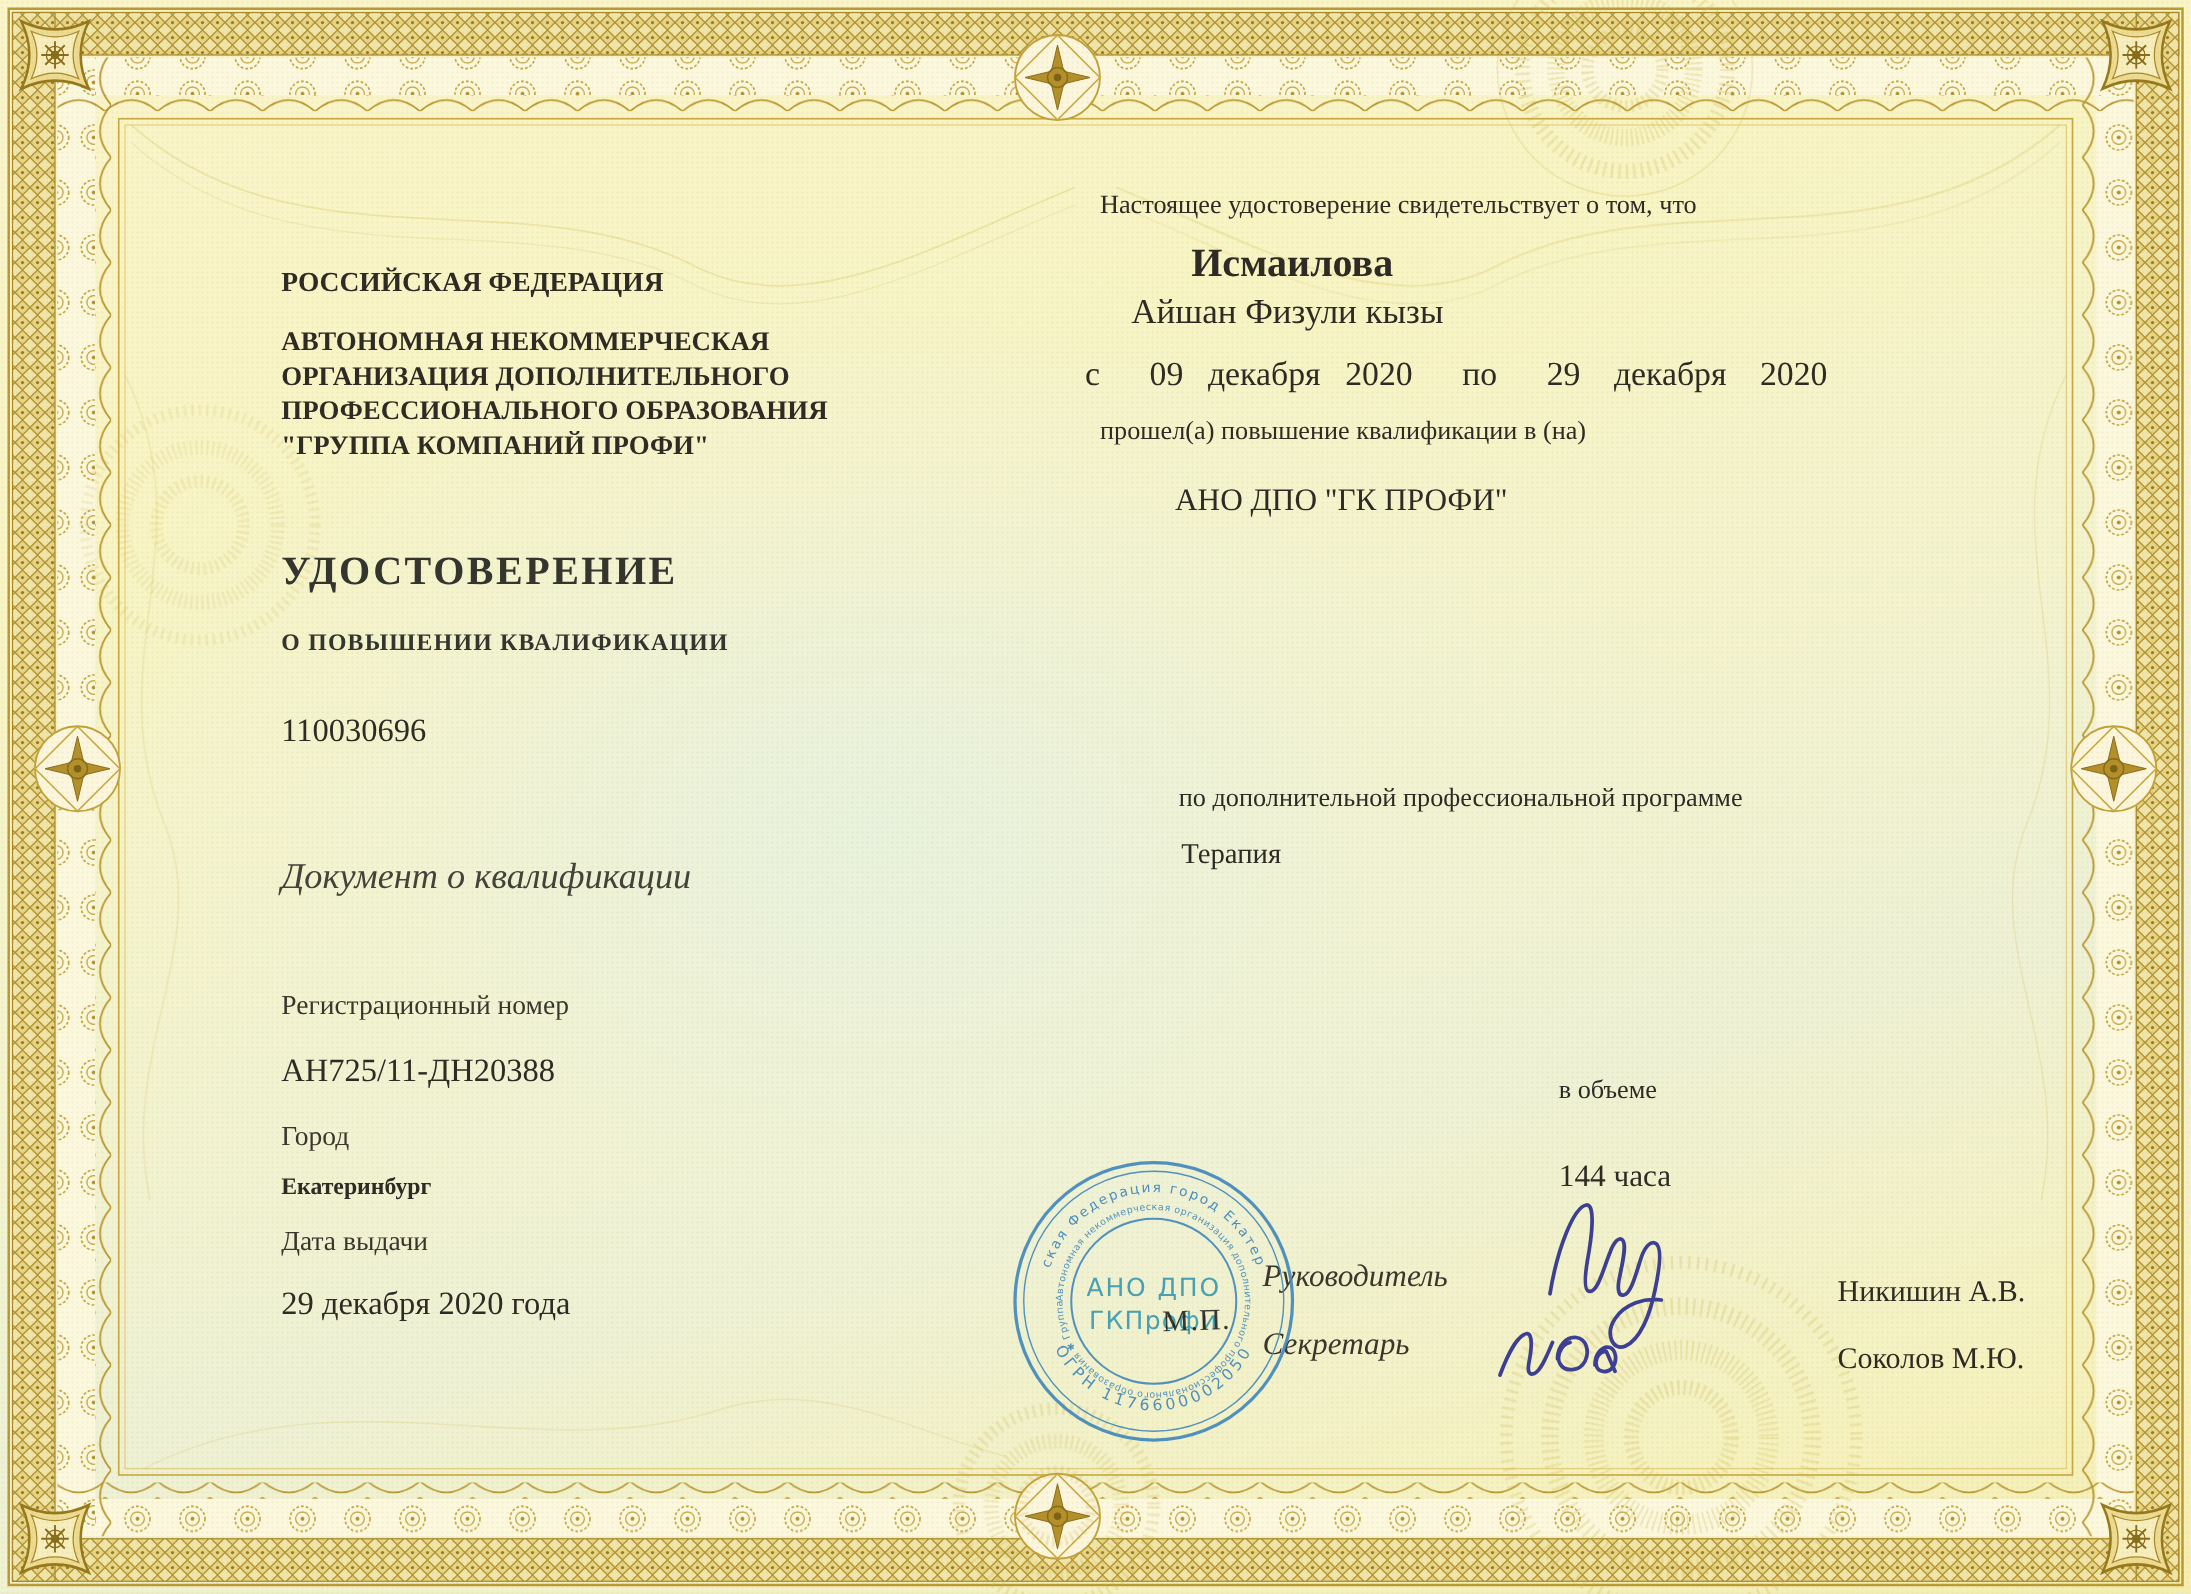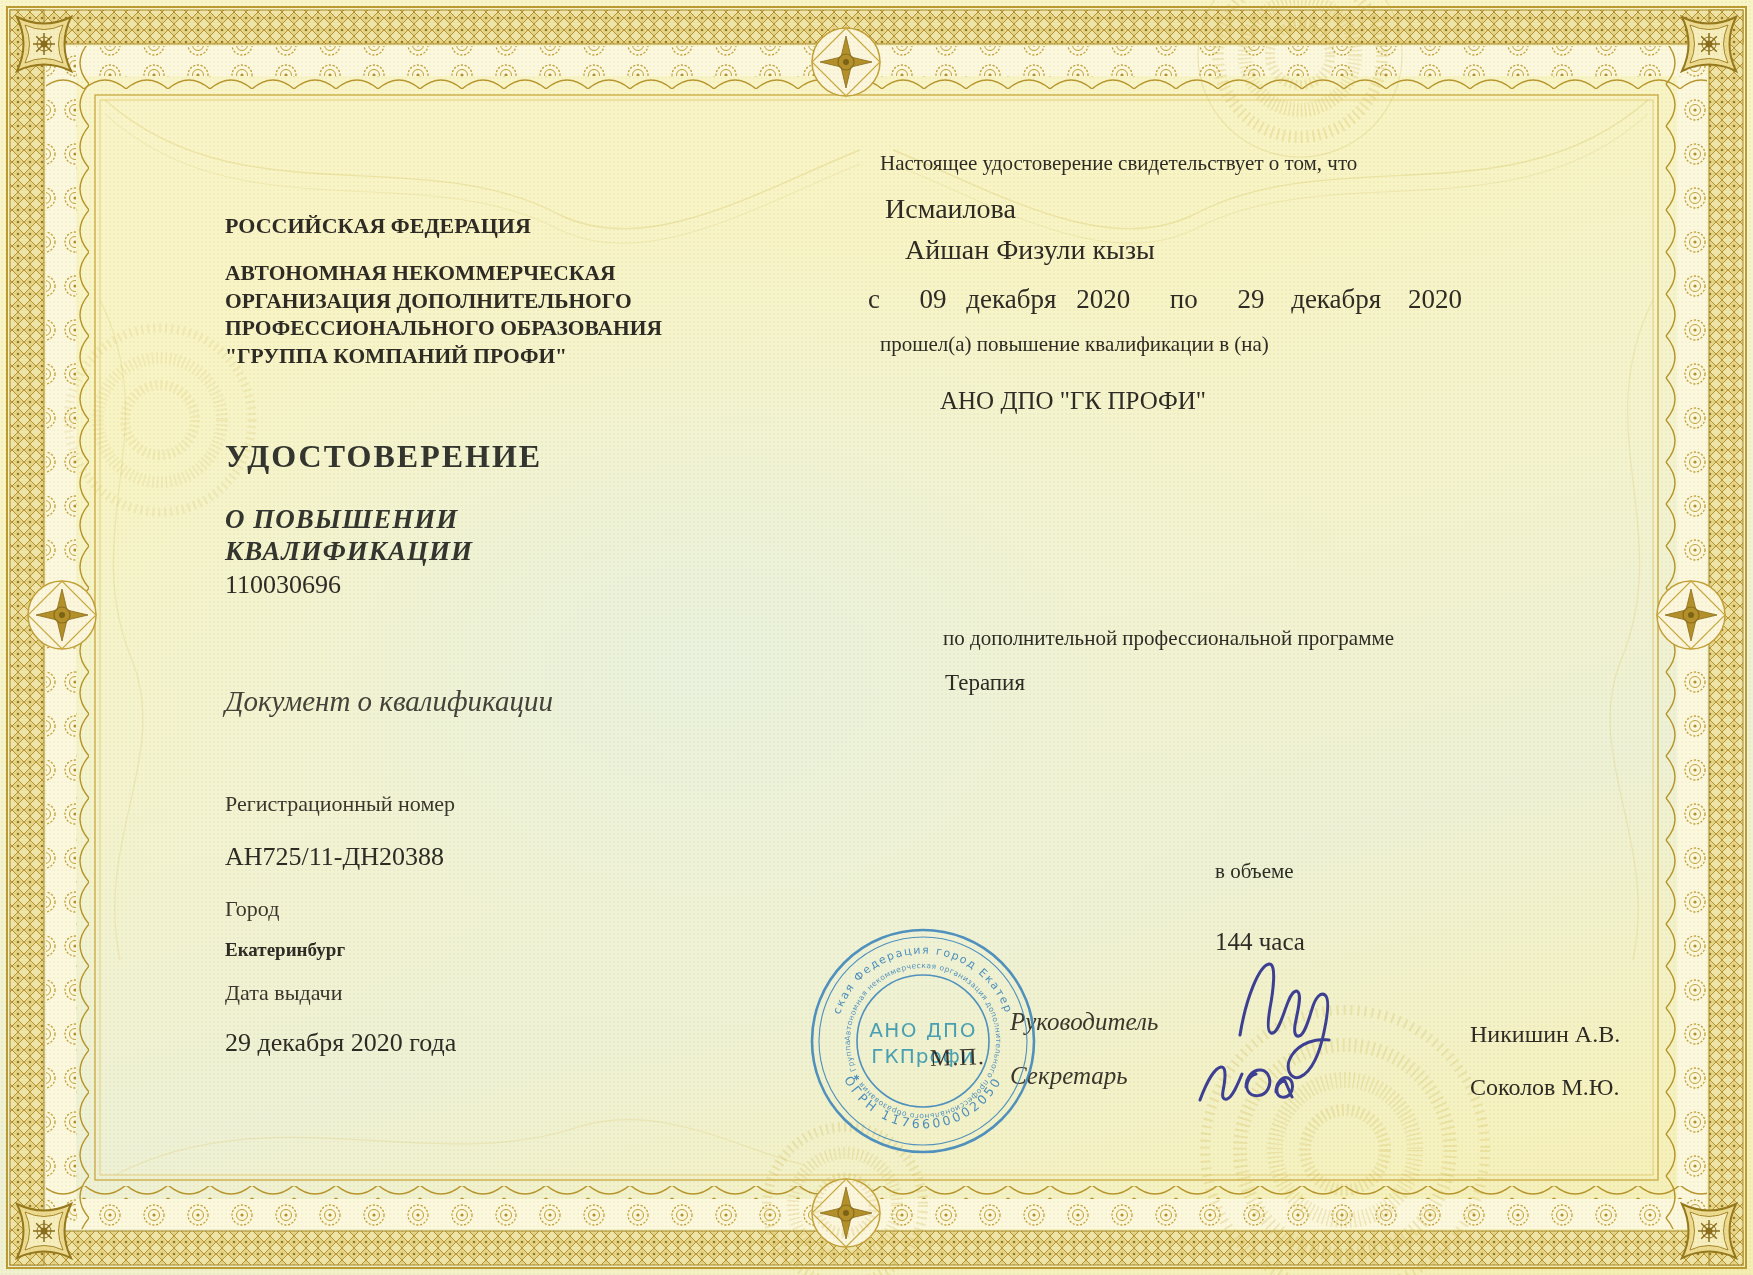--- a/index.html
+++ b/index.html
@@ -190,54 +190,54 @@
   <div class="txt lcol bold" style="top:260px;font-size:21.5px;line-height:27.5px;">
     <div>АВТОНОМНАЯ НЕКОММЕРЧЕСКАЯ</div>
     <div>ОРГАНИЗАЦИЯ ДОПОЛНИТЕЛЬНОГО</div>
     <div>ПРОФЕССИОНАЛЬНОГО ОБРАЗОВАНИЯ</div>
     <div>"ГРУППА КОМПАНИЙ ПРОФИ"</div>
   </div>
 
   <div class="txt lcol bold" style="top:213px;font-size:22px;">РОССИЙСКАЯ ФЕДЕРАЦИЯ</div>
 
   <div class="txt lcol bold title" style="top:438px;">УДОСТОВЕРЕНИЕ</div>
-  <div class="txt lcol bold caps" style="top:504px;font-size:27px;color:#33352e;font-style:italic;">О ПОВЫШЕНИИ КВАЛИФИКАЦИИ</div>
+  <div class="txt lcol bold caps" style="top:504px;font-size:19px;color:#33352e;">О ПОВЫШЕНИИ КВАЛИФИКАЦИИ</div>
   <div class="txt lcol" style="top:570px;font-size:26px;">110030696</div>
 
   <div class="txt lcol ital" style="top:684px;font-size:29px;color:#45423a;">Документ о квалификации</div>
 
   <div class="txt lcol" style="top:791px;font-size:22px;color:#3a362c;">Регистрационный номер</div>
   <div class="txt lcol" style="top:842px;font-size:26px;">АН725/11-ДН20388</div>
 
   <div class="txt lcol" style="top:896px;font-size:22px;color:#3a362c;">Город</div>
   <div class="txt lcol" style="top:939px;font-size:19px;font-weight:600;">Екатеринбург</div>
 
   <div class="txt lcol" style="top:980px;font-size:22px;color:#3a362c;">Дата выдачи</div>
   <div class="txt lcol" style="top:1028px;font-size:26px;">29 декабря 2020 года</div>
 
   <div class="txt" style="left:880px;width:580px;top:151px;font-size:21px;">Настоящее удостоверение свидетельствует о том, что</div>
-  <div class="txt" style="left:885px;width:600px;top:192px;font-size:28px;">Исмаилова</div>
+  <div class="txt" style="left:953px;width:600px;top:192px;font-size:32px;font-weight:bold;">Исмаилова</div>
   <div class="txt" style="left:905px;width:600px;top:233px;font-size:28px;">Айшан Физули кызы</div>
 
   <div class="datesrow" style="left:868px;width:594px;top:284px;">
     <span>с</span>
     <span style="word-spacing:13px;">09 декабря 2020</span>
     <span>по</span>
     <span style="word-spacing:20px;">29 декабря 2020</span>
   </div>
 
   <div class="txt" style="left:880px;width:590px;top:332px;font-size:21px;">прошел(а) повышение квалификации в (на)</div>
   <div class="txt" style="left:940px;width:600px;top:386px;font-size:25px;">АНО ДПО "ГК ПРОФИ"</div>
 
   <div class="txt" style="left:943px;width:600px;top:626px;font-size:21px;">по дополнительной профессиональной программе</div>
   <div class="txt" style="left:945px;width:600px;top:669px;font-size:23px;">Терапия</div>
 
   <div class="volrow" style="left:1215px;top:859px;flex-direction:column;">
     <span style="font-size:21px;">в объеме</span>
-    <span style="font-size:25px;">144 часа</span>
+    <span style="font-size:25px;margin-left:32px;">144 часа</span>
   </div>
 
   <div class="txt ital" style="left:1010px;width:170px;top:1007px;font-size:25px;color:#3a362c;">Руководитель</div>
   <div class="txt ital" style="left:1010px;width:150px;top:1061px;font-size:25px;color:#3a362c;">Секретарь</div>
   <div class="txt" style="left:1470px;width:190px;top:1020px;font-size:24px;">Никишин А.В.</div>
   <div class="txt" style="left:1470px;width:190px;top:1073px;font-size:24px;">Соколов М.Ю.</div>
 
   <svg class="sig-wrap" viewBox="0 0 230 185" aria-hidden="true">
     <g fill="none" stroke="#3c3f92" stroke-width="3" stroke-linecap="round" stroke-linejoin="round">
       <path d="M60 95 C 66 58 79 26 89 24 C 97 23 93 52 90 68 C 88 80 87 92 91 93 C 98 95 103 74 108 62 C 111 54 115 49 118 52 C 122 56 117 74 115 85 C 114 92 115 97 119 96 C 125 95 129 78 133 66 C 136 57 141 52 145 55 C 150 59 147 78 144 92 C 140 112 132 132 120 137 C 110 141 104 127 112 115 C 120 103 136 98 149 100"></path>

